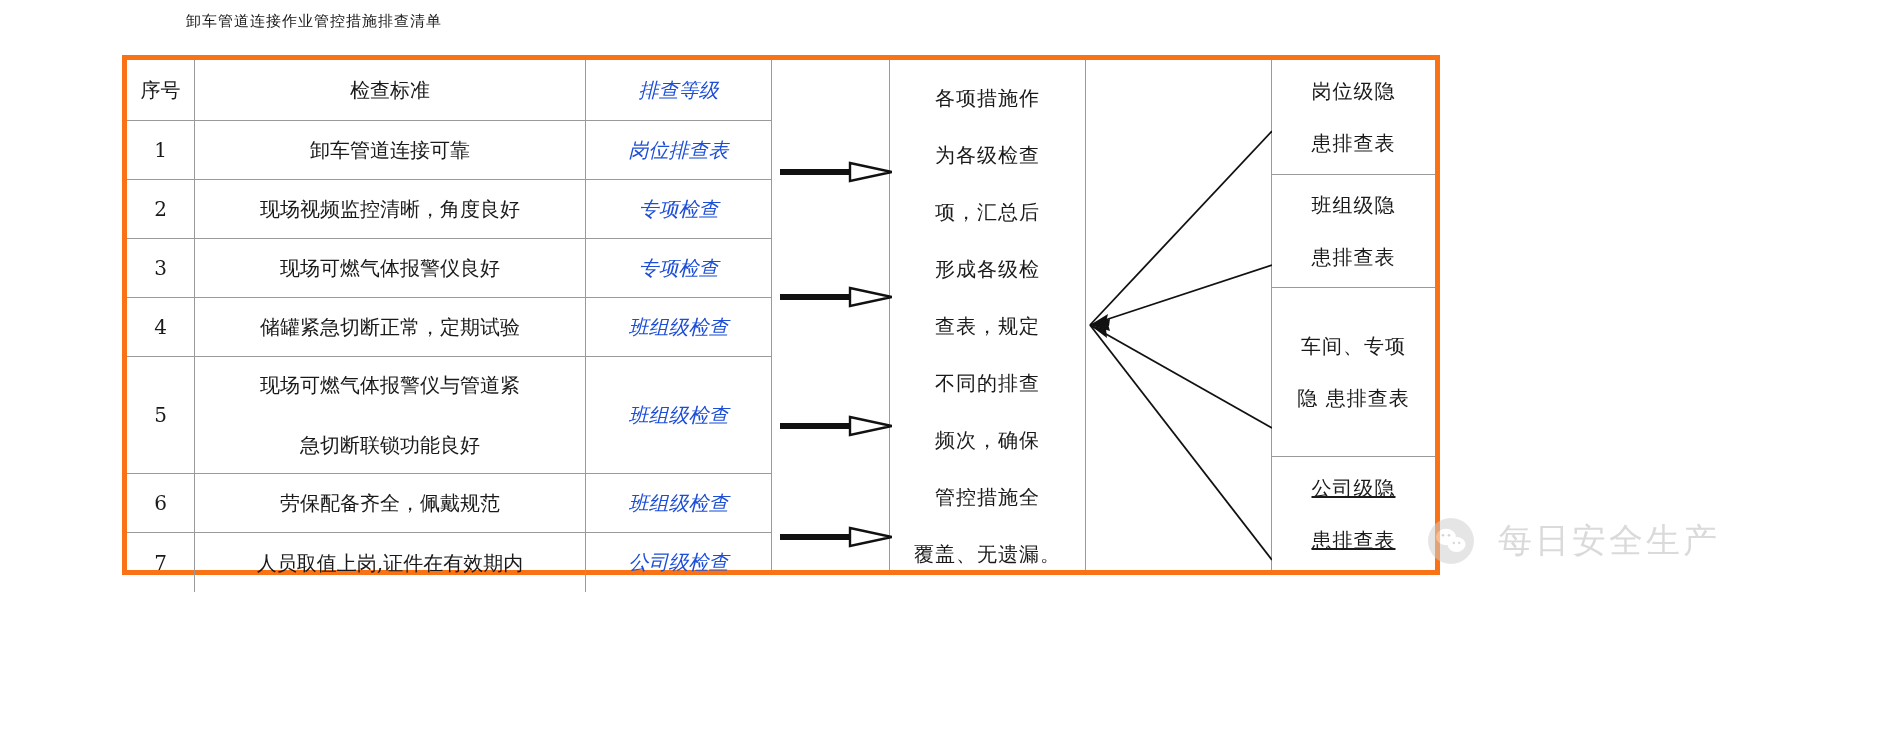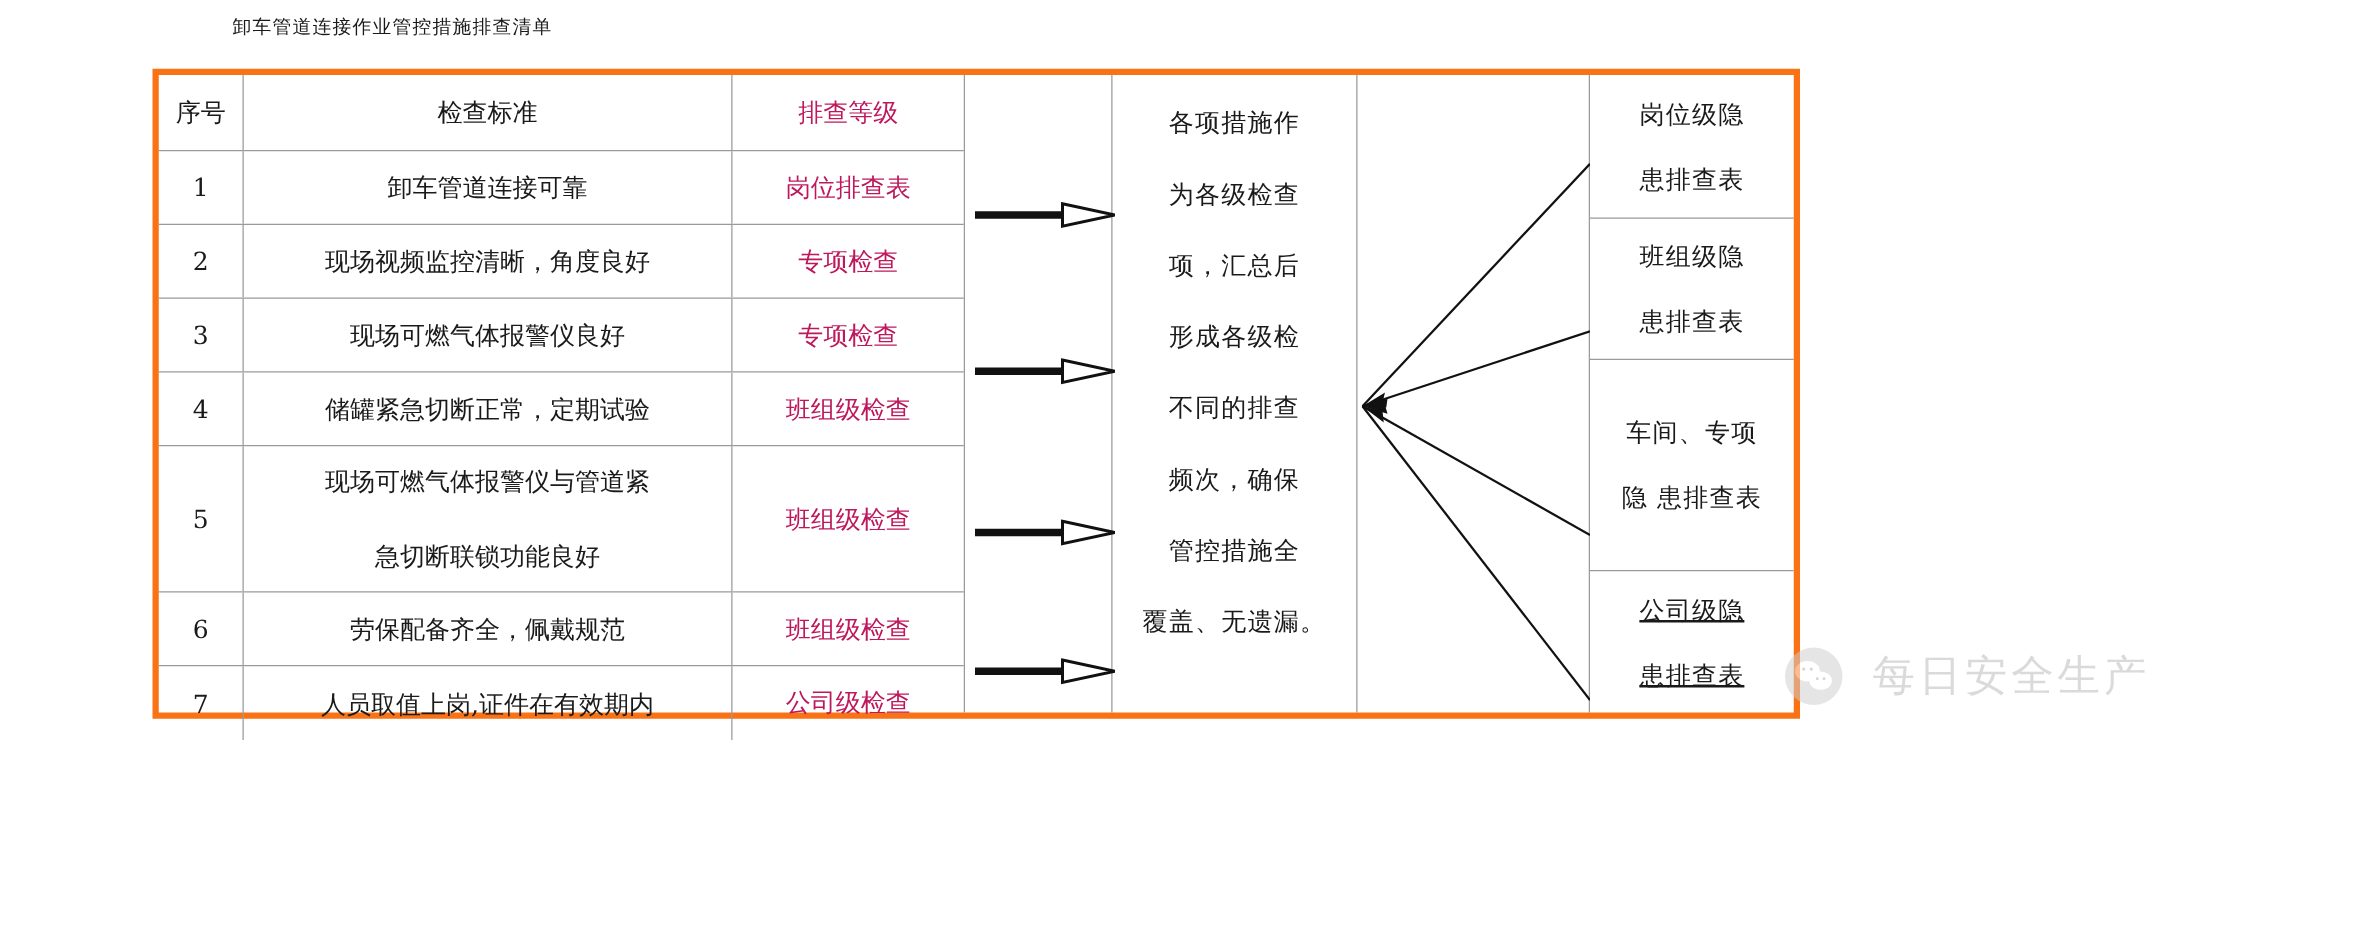--- a/index.html
+++ b/index.html
@@ -77,21 +77,22 @@
     text-align: center;
   }
   .c-std .ln { line-height: 60px; white-space: nowrap; }
   .c-lvl {
     width: 185px;
     flex: 0 0 185px;
     display: flex;
     align-items: center;
     justify-content: center;
     font-size: 20px;
-    color: #be185d;
+    color: #1d4ed8;
+    font-style: italic;
   }
   .h-row .c-no, .h-row .c-std, .h-row .c-lvl { font-size: 20px; }
 
   .r-h  { height: 62px; }
   .r-1  { height: 59px; }
   .r-2  { height: 59px; }
   .r-3  { height: 59px; }
   .r-4  { height: 59px; }
   .r-5  { height: 117px; }
   .r-6  { height: 59px; }
@@ -282,20 +283,21 @@
         <line x1="0" y1="11" x2="72" y2="11" stroke="#111" stroke-width="6"></line>
         <polygon points="70,2 112,11 70,20" fill="#ffffff" stroke="#111" stroke-width="2.4"></polygon>
       </svg>
     </div>
 
     <div class="col-mid">
       <div class="mid-line">各项措施作</div>
       <div class="mid-line">为各级检查</div>
       <div class="mid-line">项，汇总后</div>
       <div class="mid-line">形成各级检</div>
+      <div class="mid-line">查表，规定</div>
       <div class="mid-line">不同的排查</div>
       <div class="mid-line">频次，确保</div>
       <div class="mid-line">管控措施全</div>
       <div class="mid-line">覆盖、无遗漏。</div>
     </div>
 
     <div class="col-fan">
       <svg id="fan-svg" width="186" height="531" viewBox="0 0 186 531">
         <g stroke="#111" stroke-width="1.8" fill="none">
           <line x1="186" y1="71" x2="4" y2="265"></line>

